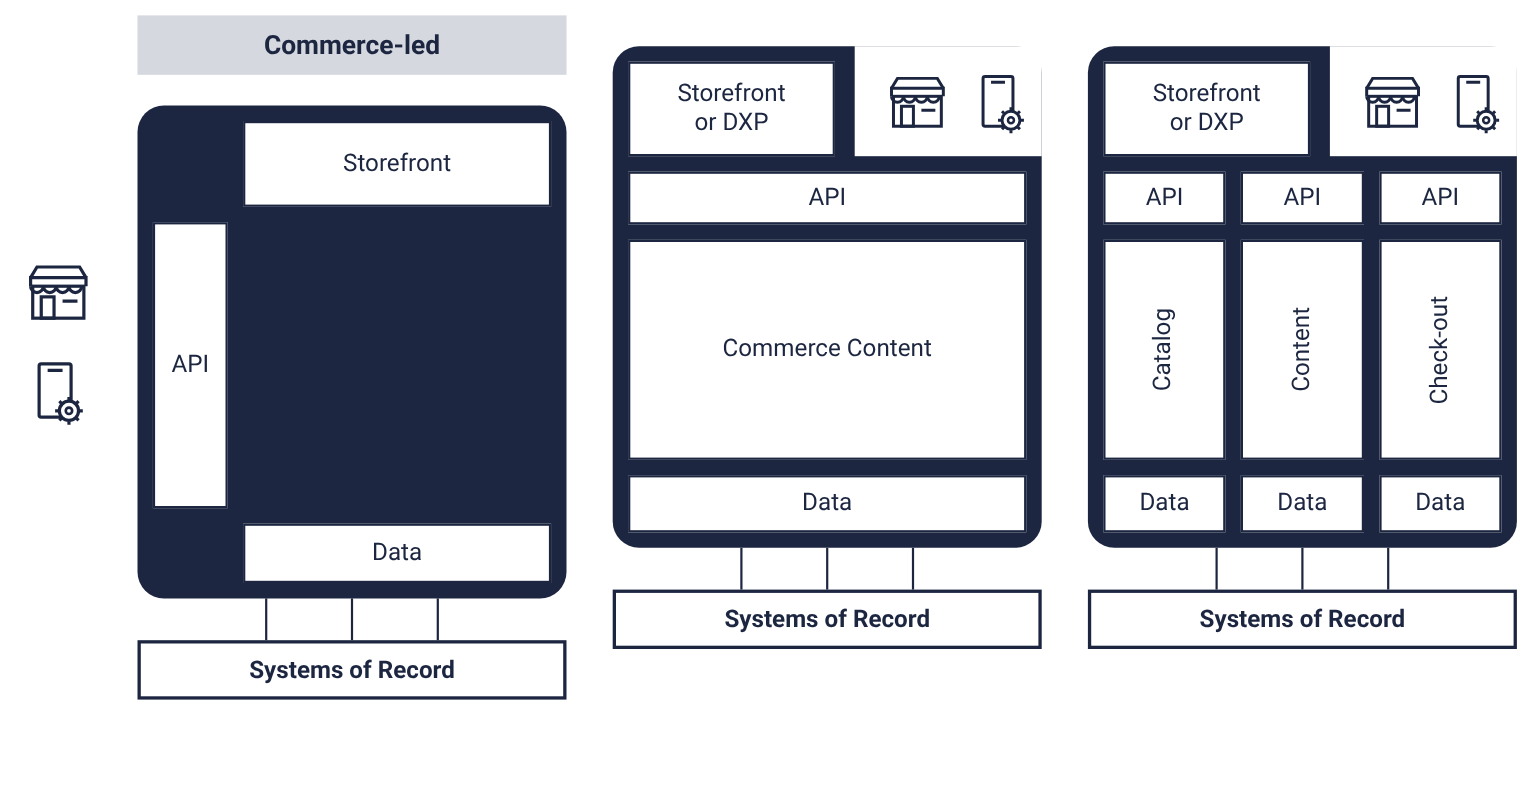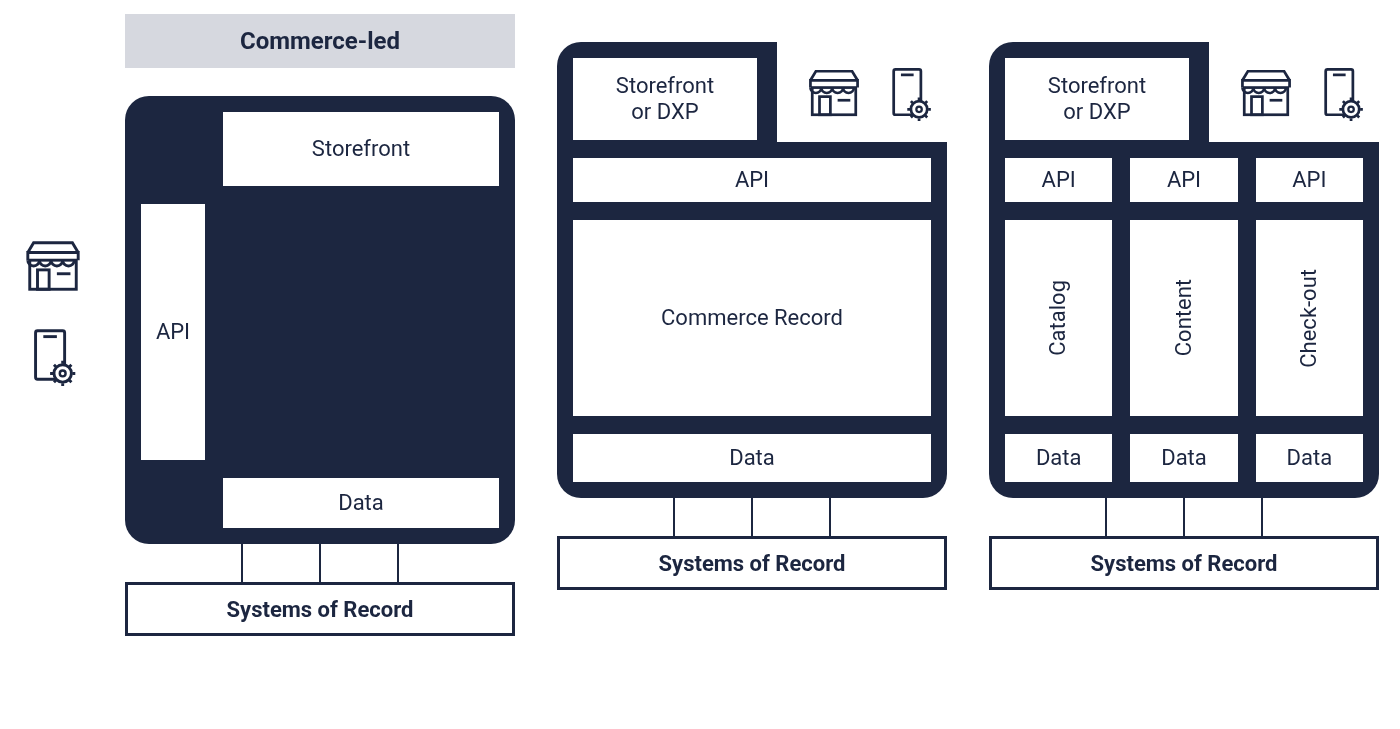--- a/index.html
+++ b/index.html
@@ -215,21 +215,21 @@
             <svg viewBox="0 0 64 64">
               <use href="#device-gear-icon-g"></use>
             </svg>
           </span>
       </div>
       <div class="stack">
         <div class="c2-toprow">
           <div class="box c2-sf">Storefront<br>or DXP</div>
         </div>
         <div class="box c2-api">API</div>
-        <div class="box c2-engine">Commerce Record</div>
+        <div class="box c2-engine">Commerce Content</div>
         <div class="box c2-data">Data</div>
       </div>
     </div>
     <div class="connectors">
         <span></span>
         <span></span>
         <span></span>
       </div>
     <div class="sor">Systems of Record</div>
   </div>

